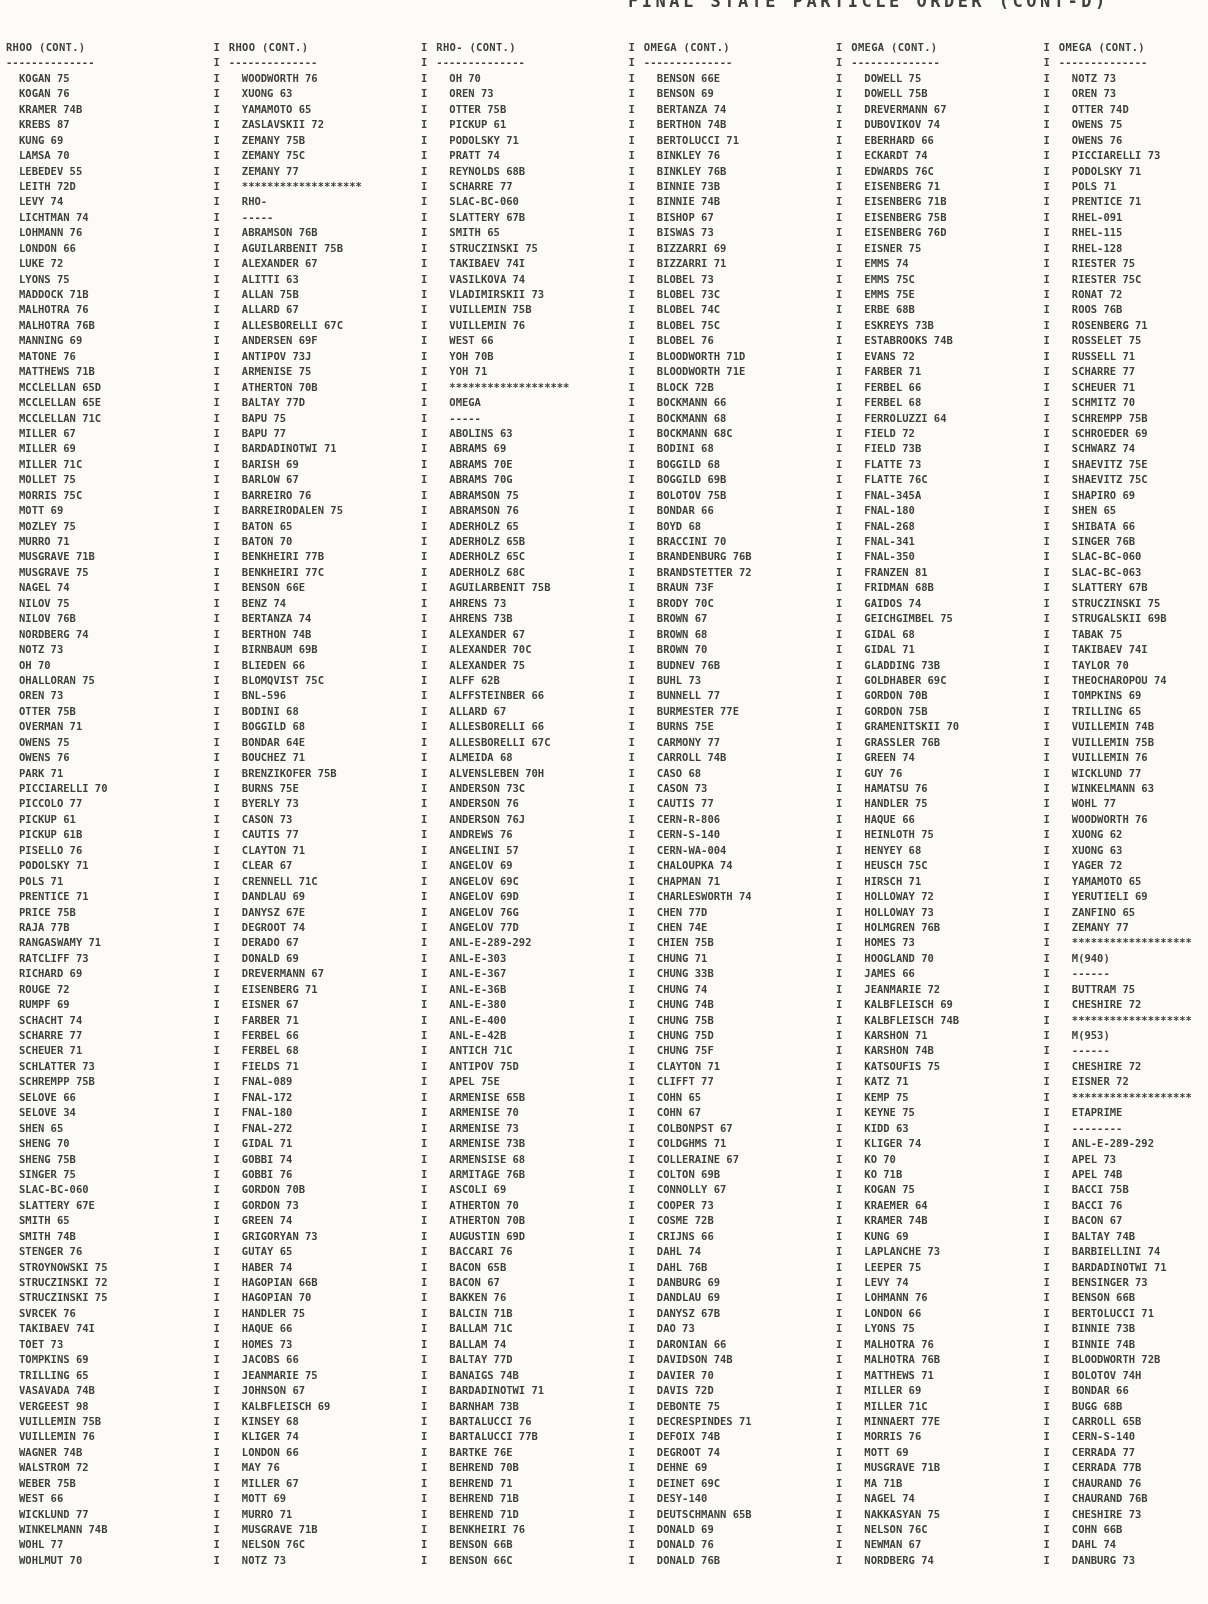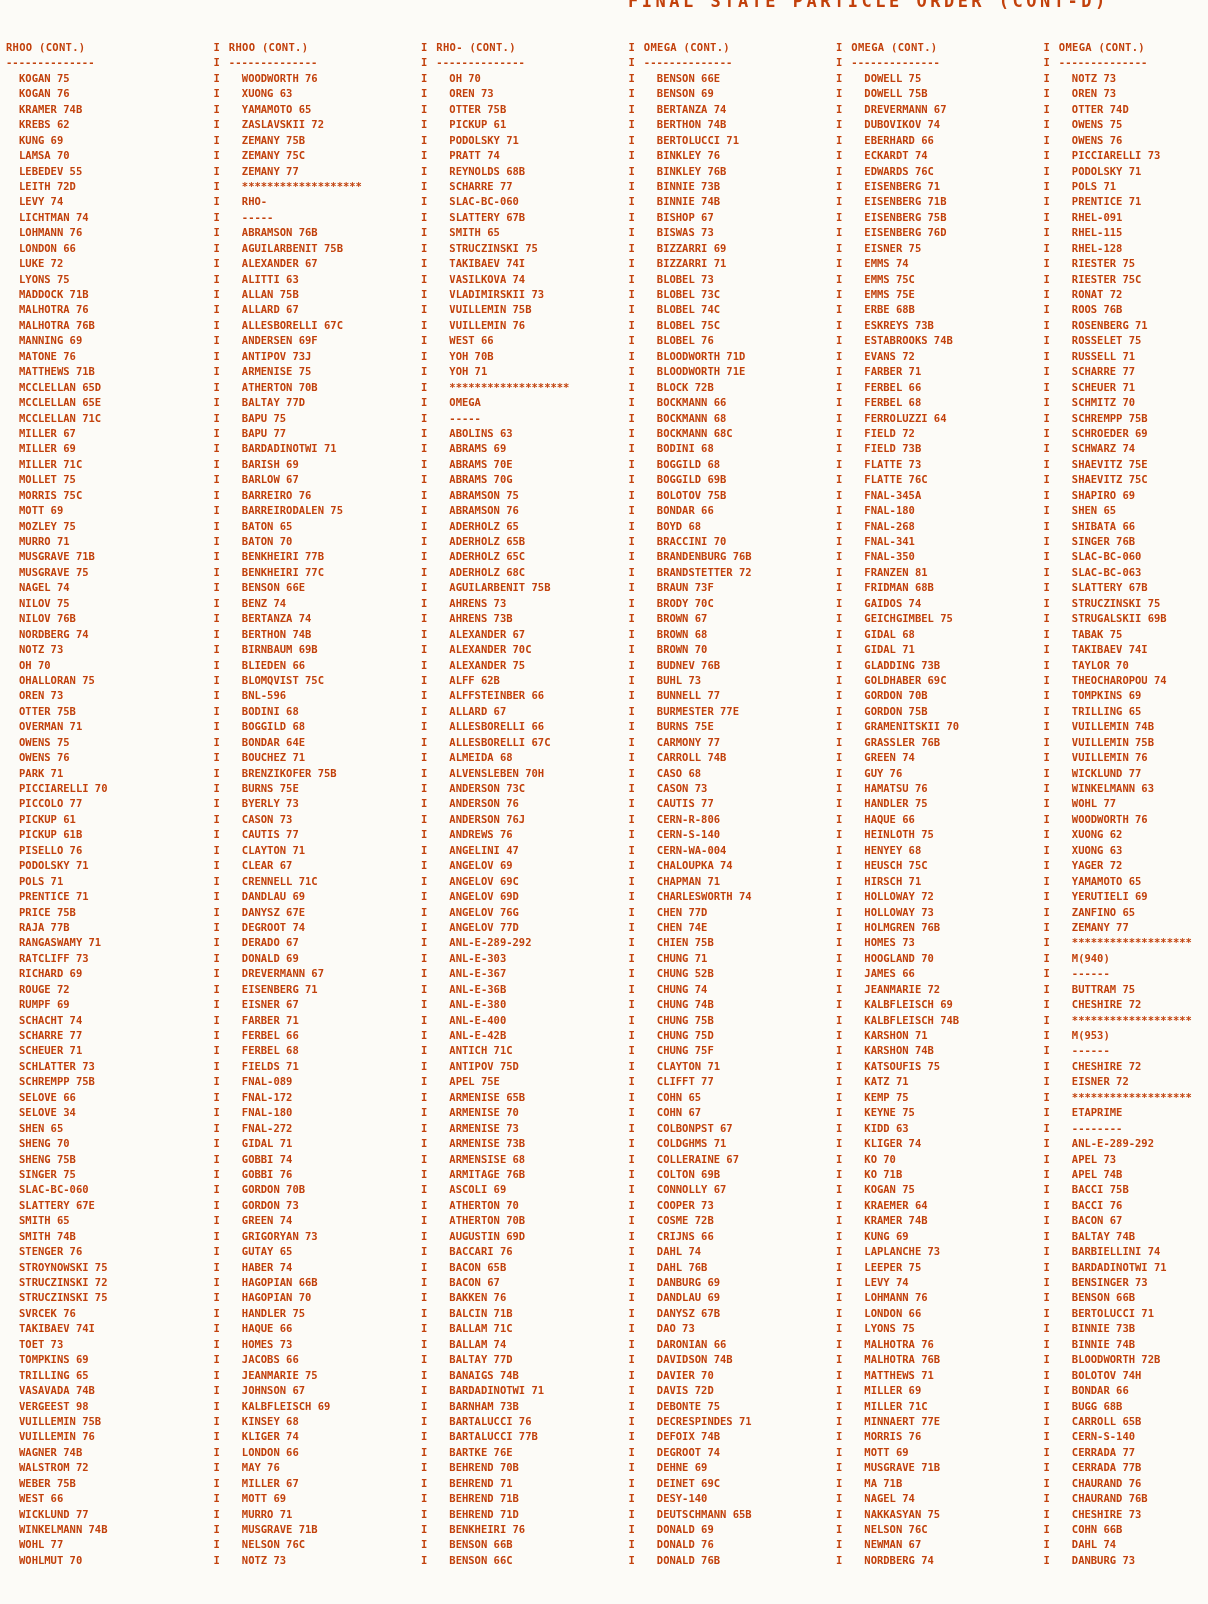--- a/index.html
+++ b/index.html
@@ -2,21 +2,21 @@
 <html><head>
 <meta charset="utf-8">
 <style>
   html,body{margin:0;padding:0;background:#e8e6e0;}
   .page{
     position:relative;
     width:1208px;height:1604px;
     background:#fcfbf7;
     overflow:hidden;
     font-family:"DejaVu Sans Mono", monospace;
-    color:#c2410c;
+    color:#404040;
   }
   .title{
     position:absolute;
     top:-9px;left:628px;
     font-size:17px;
     font-weight:bold;
     letter-spacing:3.5px;
     white-space:nowrap;
   }
   .grid{
@@ -43,21 +43,21 @@
 <div class="page">
   <div class="title">FINAL STATE PARTICLE ORDER (CONT-D)</div>
   <div class="grid">
       <div class="col">
         <div class="linescol">
           <div class="ln header">RHOO (CONT.)</div>
           <div class="ln rule">--------------</div>
           <div class="ln entry">KOGAN 75</div>
           <div class="ln entry">KOGAN 76</div>
           <div class="ln entry">KRAMER 74B</div>
-          <div class="ln entry">KREBS 62</div>
+          <div class="ln entry">KREBS 87</div>
           <div class="ln entry">KUNG 69</div>
           <div class="ln entry">LAMSA 70</div>
           <div class="ln entry">LEBEDEV 55</div>
           <div class="ln entry">LEITH 72D</div>
           <div class="ln entry">LEVY 74</div>
           <div class="ln entry">LICHTMAN 74</div>
           <div class="ln entry">LOHMANN 76</div>
           <div class="ln entry">LONDON 66</div>
           <div class="ln entry">LUKE 72</div>
           <div class="ln entry">LYONS 75</div>
@@ -498,21 +498,21 @@
           <div class="ln entry">ALFFSTEINBER 66</div>
           <div class="ln entry">ALLARD 67</div>
           <div class="ln entry">ALLESBORELLI 66</div>
           <div class="ln entry">ALLESBORELLI 67C</div>
           <div class="ln entry">ALMEIDA 68</div>
           <div class="ln entry">ALVENSLEBEN 70H</div>
           <div class="ln entry">ANDERSON 73C</div>
           <div class="ln entry">ANDERSON 76</div>
           <div class="ln entry">ANDERSON 76J</div>
           <div class="ln entry">ANDREWS 76</div>
-          <div class="ln entry">ANGELINI 47</div>
+          <div class="ln entry">ANGELINI 57</div>
           <div class="ln entry">ANGELOV 69</div>
           <div class="ln entry">ANGELOV 69C</div>
           <div class="ln entry">ANGELOV 69D</div>
           <div class="ln entry">ANGELOV 76G</div>
           <div class="ln entry">ANGELOV 77D</div>
           <div class="ln entry">ANL-E-289-292</div>
           <div class="ln entry">ANL-E-303</div>
           <div class="ln entry">ANL-E-367</div>
           <div class="ln entry">ANL-E-36B</div>
           <div class="ln entry">ANL-E-380</div>
@@ -710,21 +710,21 @@
           <div class="ln entry">CERN-R-806</div>
           <div class="ln entry">CERN-S-140</div>
           <div class="ln entry">CERN-WA-004</div>
           <div class="ln entry">CHALOUPKA 74</div>
           <div class="ln entry">CHAPMAN 71</div>
           <div class="ln entry">CHARLESWORTH 74</div>
           <div class="ln entry">CHEN 77D</div>
           <div class="ln entry">CHEN 74E</div>
           <div class="ln entry">CHIEN 75B</div>
           <div class="ln entry">CHUNG 71</div>
-          <div class="ln entry">CHUNG 52B</div>
+          <div class="ln entry">CHUNG 33B</div>
           <div class="ln entry">CHUNG 74</div>
           <div class="ln entry">CHUNG 74B</div>
           <div class="ln entry">CHUNG 75B</div>
           <div class="ln entry">CHUNG 75D</div>
           <div class="ln entry">CHUNG 75F</div>
           <div class="ln entry">CLAYTON 71</div>
           <div class="ln entry">CLIFFT 77</div>
           <div class="ln entry">COHN 65</div>
           <div class="ln entry">COHN 67</div>
           <div class="ln entry">COLBONPST 67</div>

